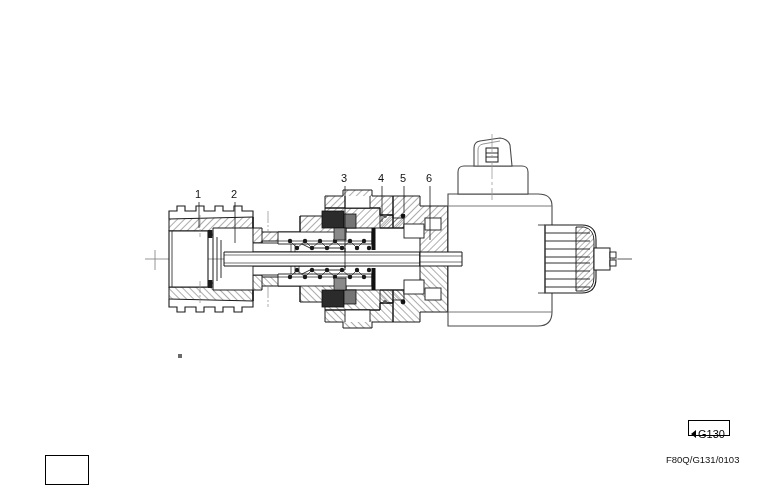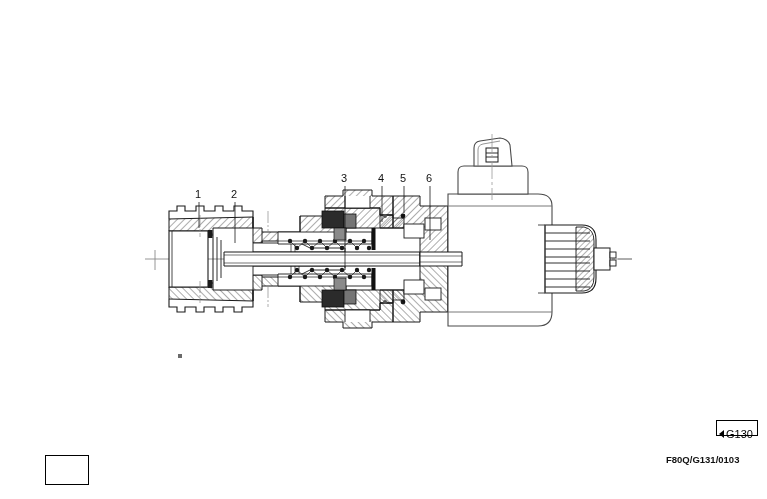--- a/index.html
+++ b/index.html
@@ -38,21 +38,21 @@
     font-family: "Liberation Sans", sans-serif;
     font-size: 11px;
     line-height: 11px;
     color: #111111;
     white-space: nowrap;
   }
 
   
   #ref-badge {
     position: absolute;
-    left: 716px;
+    left: 688px;
     top: 420px;
     height: 16px;
     box-sizing: border-box;
     border: 1.6px solid #000000;
     background: #ffffff;
     display: flex;
     align-items: center;
     padding: 12px 4px 0 2px;
   }
   #ref-badge .tri {
@@ -73,21 +73,20 @@
   
   #doc-code {
     position: absolute;
     left: 666px;
     top: 455px;
     font-family: "Liberation Sans", sans-serif;
     font-size: 9.5px;
     line-height: 10px;
     color: #111111;
     white-space: nowrap;
-    font-weight: bold;
   }
 
   
   #symbol-box {
     position: absolute;
     left: 45px;
     top: 455px;
     width: 44px;
     height: 30px;
     box-sizing: border-box;

